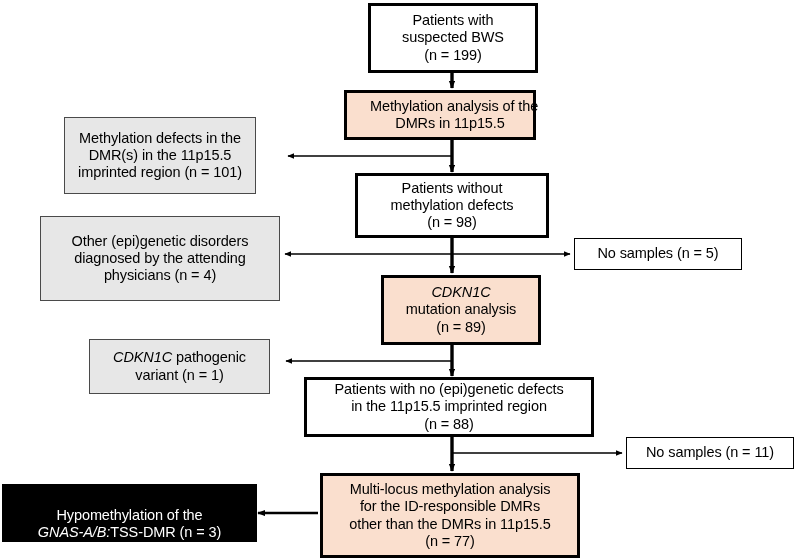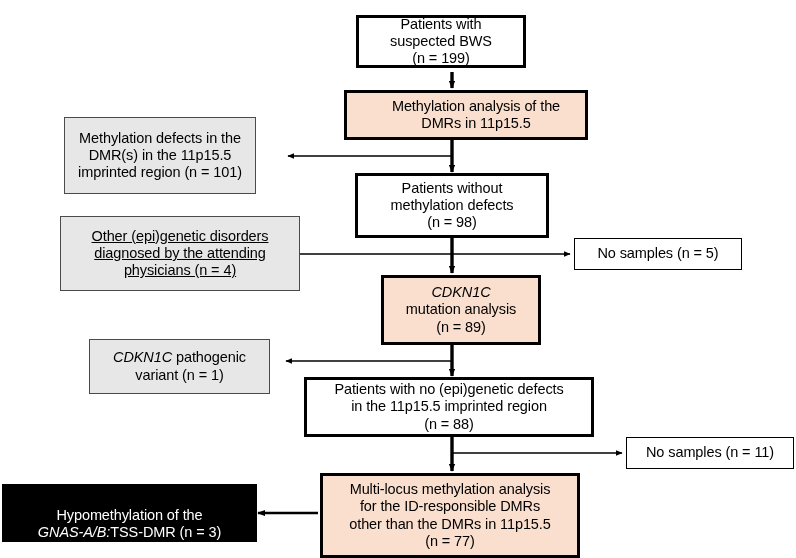--- a/index.html
+++ b/index.html
@@ -102,29 +102,29 @@
 
     <line x1="452" y1="361" x2="286" y2="361" stroke="#000" stroke-width="1.7" marker-end="url(#arrow-thin)"></line>
 
     <line x1="452" y1="437" x2="452" y2="471" stroke="#000" stroke-width="3.4" marker-end="url(#arrow-thick)"></line>
 
     <line x1="452" y1="453" x2="622" y2="453" stroke="#000" stroke-width="1.7" marker-end="url(#arrow-thin)"></line>
 
     <line x1="318" y1="513" x2="258" y2="513" stroke="#000" stroke-width="2.6" marker-end="url(#arrow-thick)"></line>
   </svg>
 
-  <div class="node n-main" style="left:356px; top:3px; width:170px; height:53px;margin-top:12px;">
+  <div class="node n-main" style="left:368px; top:3px; width:170px; height:70px;">
     <div class="txt">
       <span class="ln">Patients with</span>
       <span class="ln">suspected BWS</span>
       <span class="ln">(n = 199)</span>
     </div>
   </div>
 
-  <div class="node n-proc" style="left:344px; top:90px; width:244px; height:50px;padding-left:20px;">
+  <div class="node n-proc" style="left:344px; top:90px; width:192px; height:50px;padding-left:20px;">
     <div class="txt">
       <span class="ln">Methylation analysis of the</span>
       <span class="ln">DMRs in 11p15.5</span>
     </div>
   </div>
 
   <div class="node n-out" style="left:64px; top:117px; width:192px; height:77px;">
     <div class="txt">
       <span class="ln">Methylation defects in the</span>
       <span class="ln">DMR(s) in the 11p15.5</span>
@@ -133,21 +133,21 @@
   </div>
 
   <div class="node n-main" style="left:355px; top:173px; width:194px; height:65px;">
     <div class="txt">
       <span class="ln">Patients without</span>
       <span class="ln">methylation defects</span>
       <span class="ln">(n = 98)</span>
     </div>
   </div>
 
-  <div class="node n-out" style="left:60px; top:216px; width:240px; height:75px;text-decoration:underline;">
+  <div class="node n-out" style="left:40px; top:216px; width:240px; height:85px;">
     <div class="txt">
       <span class="ln">Other (epi)genetic disorders</span>
       <span class="ln">diagnosed by the attending</span>
       <span class="ln">physicians (n = 4)</span>
     </div>
   </div>
 
   <div class="node n-plain" style="left:574px; top:238px; width:168px; height:32px;">
     <div class="txt">
       <span class="ln">No samples (n = 5)</span>

